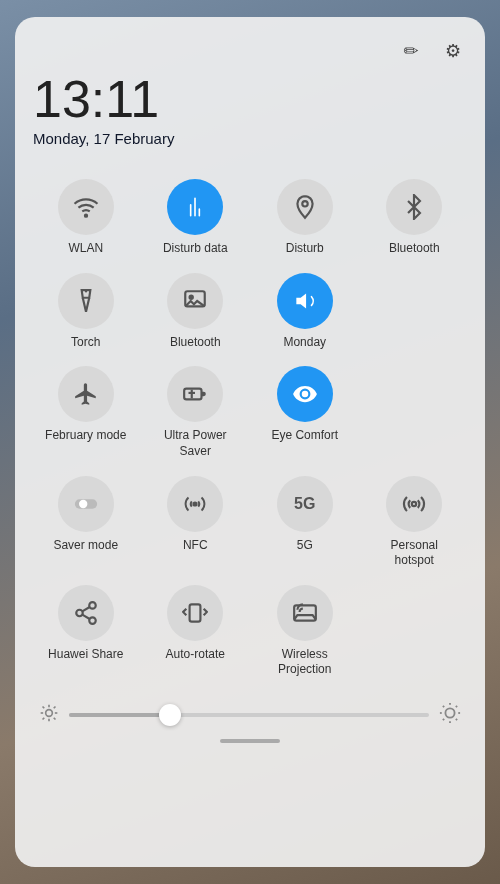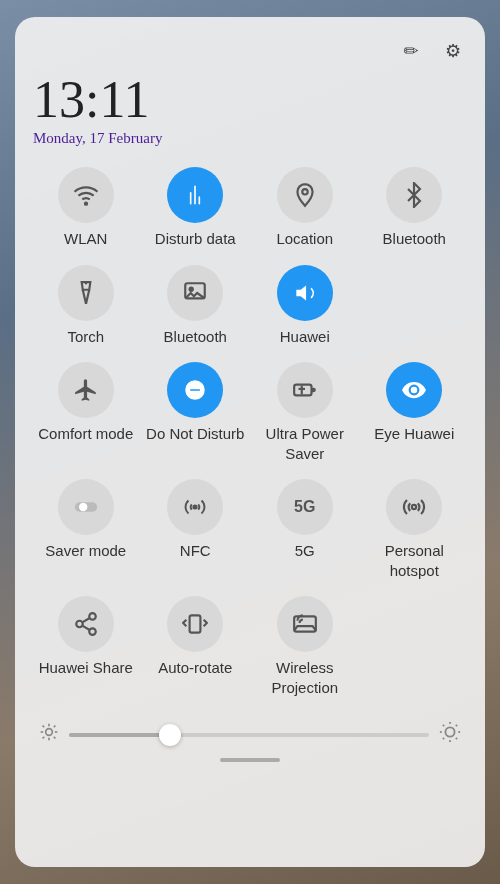--- a/index.html
+++ b/index.html
@@ -38,34 +38,33 @@
       height: 28px;
       display: flex;
       align-items: center;
       justify-content: center;
       color: #444;
       font-size: 18px;
       cursor: pointer;
     }
 
     .time-section {
-      margin-bottom: 14px;
-      font-family: Liberation Serif, serif;
+      margin-bottom: 26px;
     }
 
     .time {
       font-size: 52px;
       font-weight: 300;
       color: #222;
       line-height: 1.1;
     }
 
     .date {
       font-size: 15px;
-      color: #4c1d95;
+      color: #0f172a;
       margin-top: 2px;
     }
 
     .grid {
       display: grid;
       grid-template-columns: repeat(4, 1fr);
       gap: 6px 4px;
       margin-bottom: 4px;
     }
 
@@ -94,21 +93,21 @@
     .icon-circle.active-blue {
       background: #2196F3;
       color: #fff;
     }
 
     .icon-circle.highlighted {
       border: 2.5px solid #e53935;
     }
 
     .tile-label {
-      font-size: 15px;
+      font-size: 12px;
       color: #333;
       text-align: center;
       line-height: 1.3;
     }
 
     
     .brightness-row {
       display: flex;
       align-items: center;
       gap: 10px;
@@ -206,21 +205,21 @@
       <span class="tile-label">Disturb data</span>
     </div>
 
     <div class="tile">
       <div class="icon-circle">
         <svg class="icon-svg" viewBox="0 0 24 24" fill="none" stroke="currentColor" stroke-width="2">
           <path d="M12 2C8.13 2 5 5.13 5 9c0 5.25 7 13 7 13s7-7.75 7-13c0-3.87-3.13-7-7-7z"></path>
           <circle cx="12" cy="9" r="2.5"></circle>
         </svg>
       </div>
-      <span class="tile-label">Location</span>
+      <span class="tile-label">Disturb</span>
     </div>
 
     <div class="tile">
       <div class="icon-circle">
         <svg class="icon-svg" viewBox="0 0 24 24" fill="none" stroke="currentColor" stroke-width="2">
           <polyline points="6.5 6.5 17.5 17.5 12 23 12 1 17.5 6.5 6.5 17.5"></polyline>
         </svg>
       </div>
       <span class="tile-label">Bluetooth</span>
     </div>
@@ -252,64 +251,56 @@
     </div>
 
 
     <div class="tile">
       <div class="icon-circle active-blue">
         <svg class="icon-svg" viewBox="0 0 24 24" fill="white" stroke="white" stroke-width="1.5">
           <path d="M18 8A6 6 0 0 1 18 16" stroke-linecap="round" stroke-linejoin="round" fill="none"></path>
           <path d="M13 5l-5 4H4v6h4l5 4V5z" fill="white" stroke="none"></path>
         </svg>
       </div>
-      <span class="tile-label">Huawei</span>
+      <span class="tile-label">Monday</span>
     </div>
 
   </div>
 
   <div class="grid">
 
     <div class="tile">
       <div class="icon-circle">
         <svg class="icon-svg" viewBox="0 0 24 24" fill="currentColor">
           <path d="M21 16v-2l-8-5V3.5A1.5 1.5 0 0 0 11.5 2 1.5 1.5 0 0 0 10 3.5V9l-8 5v2l8-2.5V19l-2 1.5V22l3.5-1 3.5 1v-1.5L13 19v-5.5l8 2.5z"></path>
         </svg>
       </div>
-      <span class="tile-label">Comfort mode</span>
-    </div>
-
-    <div class="tile">
-      <div class="icon-circle active-blue">
-        <svg class="icon-svg" viewBox="0 0 24 24" fill="white">
-          <path d="M12 3a9 9 0 1 0 9 9A9 9 0 0 0 12 3zm4.5 9.75h-9v-1.5h9z"></path>
-        </svg>
-      </div>
-      <span class="tile-label">Do Not Disturb</span>
-    </div>
+      <span class="tile-label">February mode</span>
+    </div>
+
 
     <div class="tile">
       <div class="icon-circle">
         <svg class="icon-svg" viewBox="0 0 24 24" fill="none" stroke="currentColor" stroke-width="2">
           <rect x="2" y="7" width="16" height="10" rx="2"></rect>
           <path d="M18 11h2a1 1 0 0 1 1 1v0a1 1 0 0 1-1 1h-2"></path>
           <line x1="6" y1="11" x2="12" y2="11"></line>
           <line x1="9" y1="8" x2="9" y2="16"></line>
         </svg>
       </div>
       <span class="tile-label">Ultra Power<br>Saver</span>
     </div>
 
     <div class="tile">
       <div class="icon-circle active-blue">
         <svg class="icon-svg" viewBox="0 0 24 24" fill="white">
           <path d="M12 4.5C7 4.5 2.73 7.61 1 12c1.73 4.39 6 7.5 11 7.5s9.27-3.11 11-7.5c-1.73-4.39-6-7.5-11-7.5zM12 17a5 5 0 1 1 0-10 5 5 0 0 1 0 10zm0-8a3 3 0 1 0 0 6 3 3 0 0 0 0-6z"></path>
         </svg>
       </div>
-      <span class="tile-label">Eye Huawei</span>
+      <span class="tile-label">Eye Comfort</span>
     </div>
 
   </div>
 
   <div class="grid">
 
     <div class="tile">
       <div class="icon-circle">
 
         <svg class="icon-svg" viewBox="0 0 28 28" fill="none">

